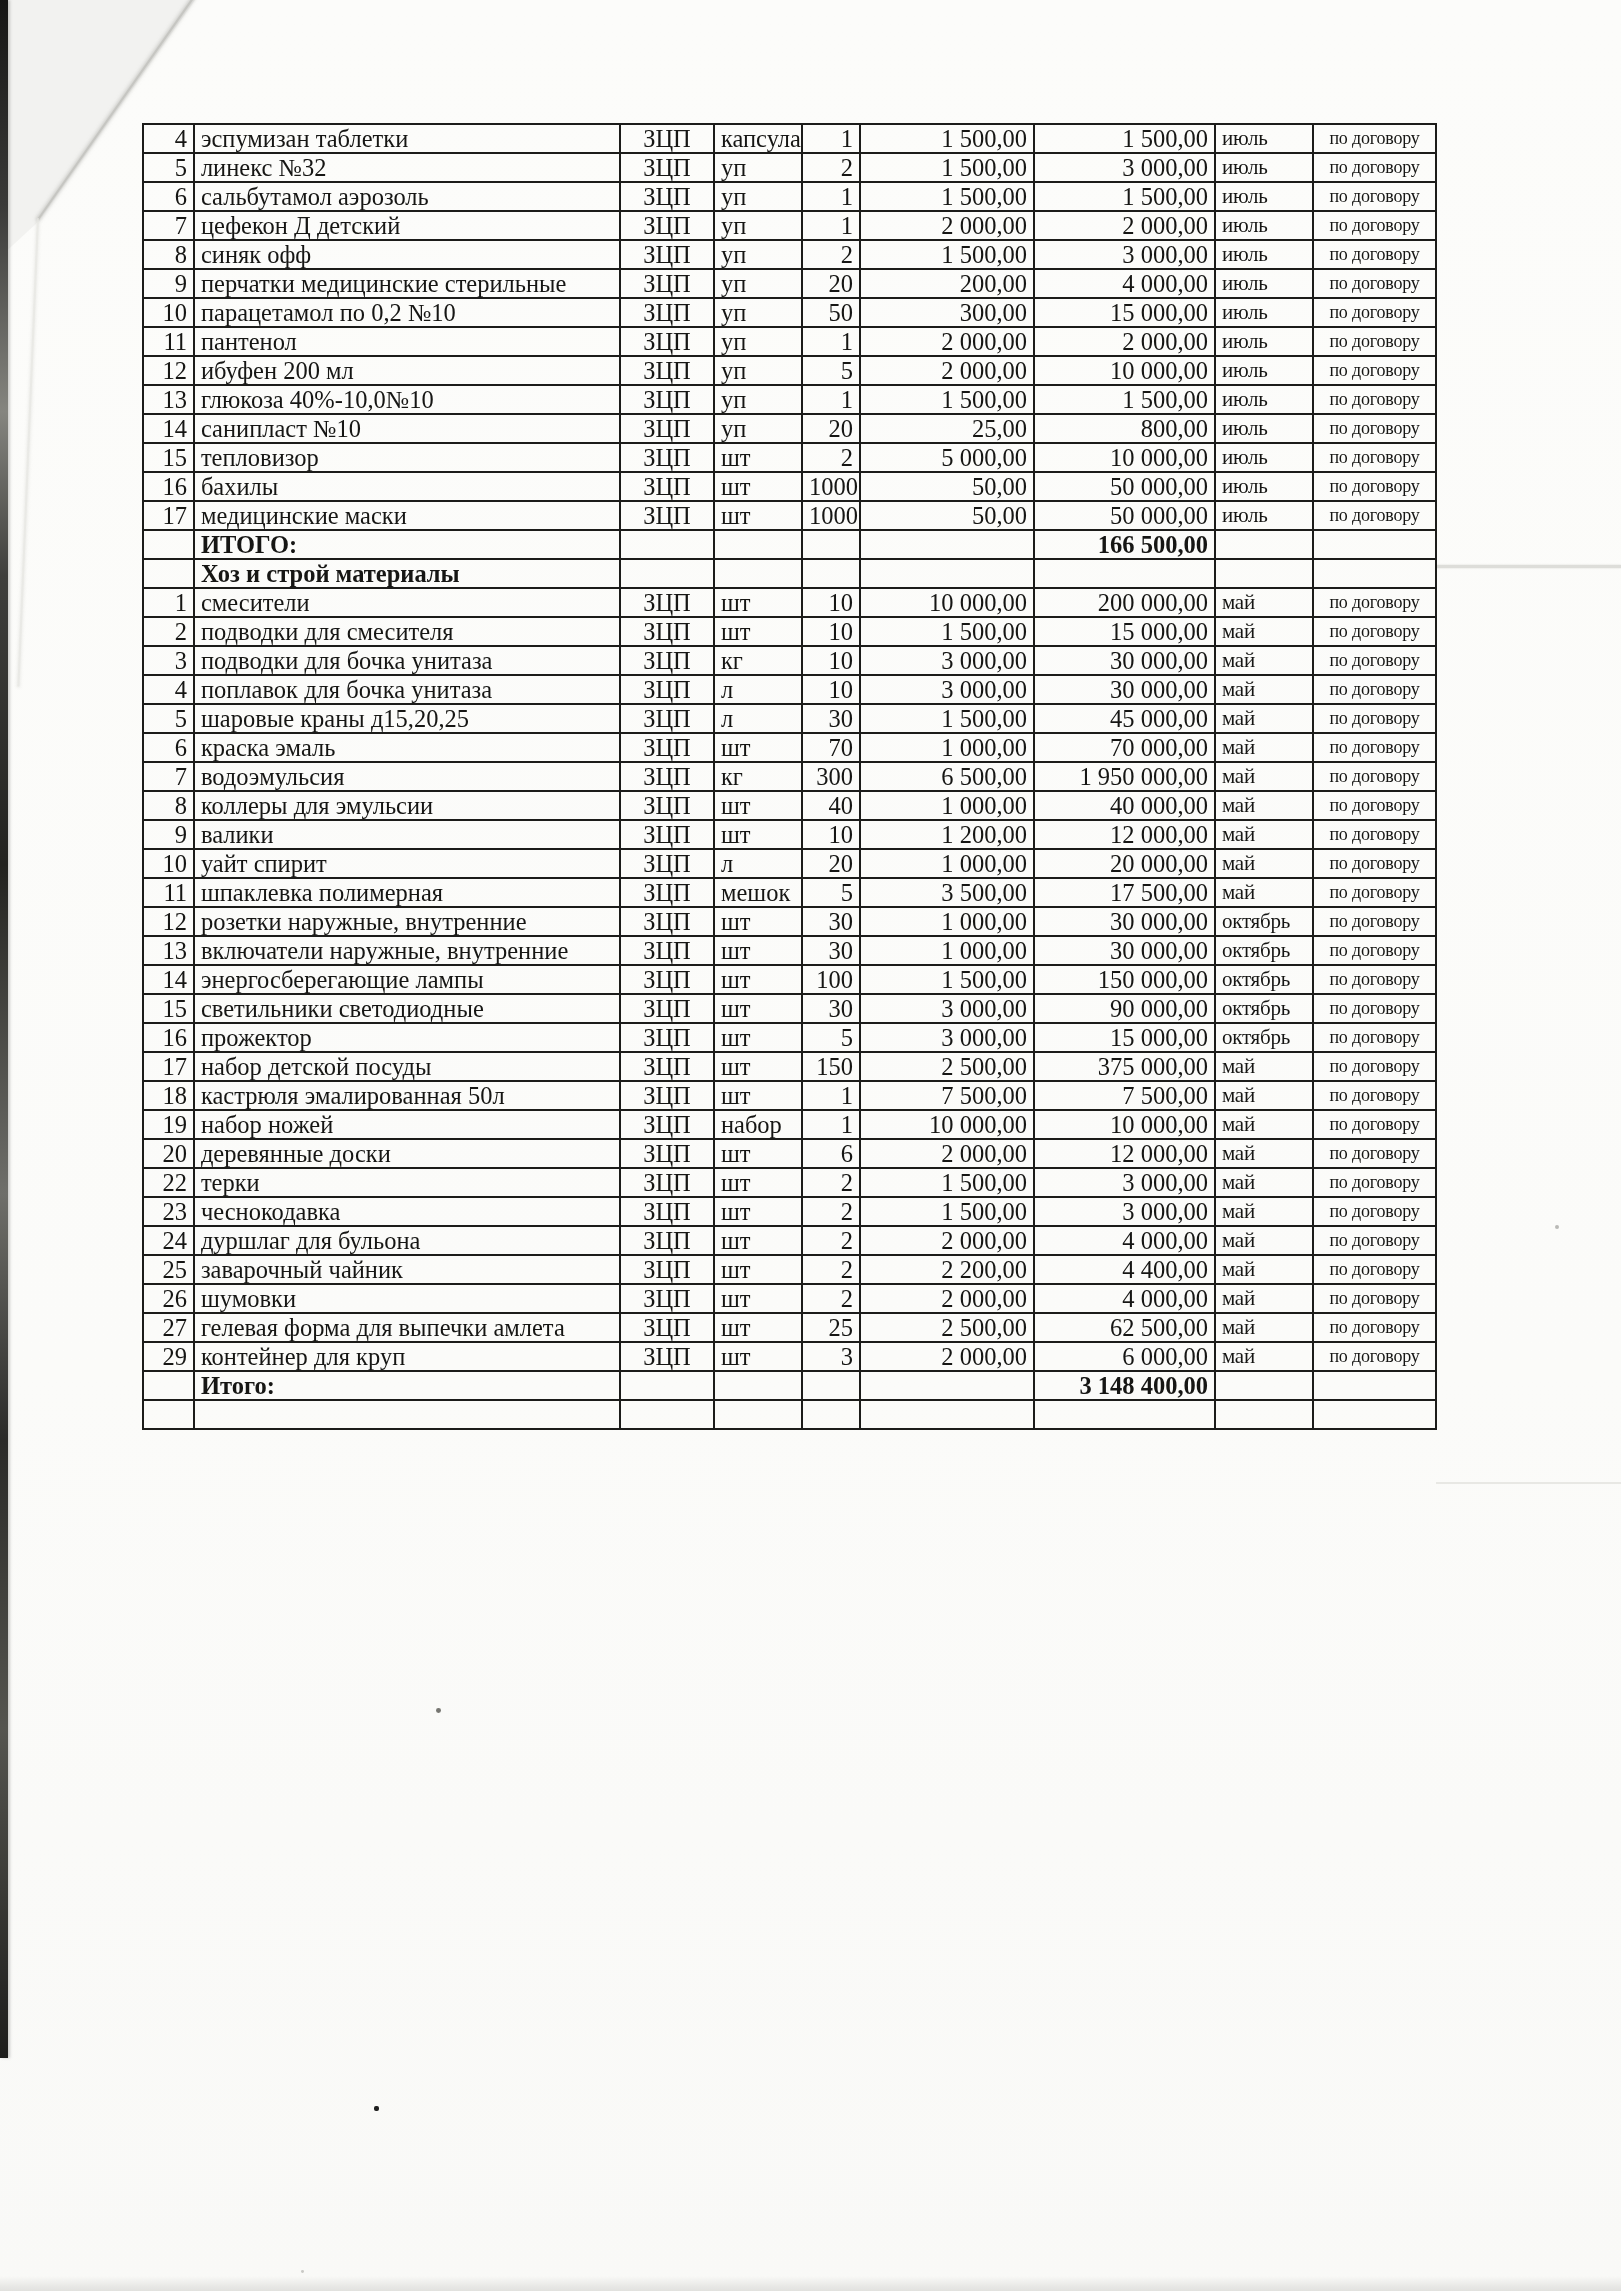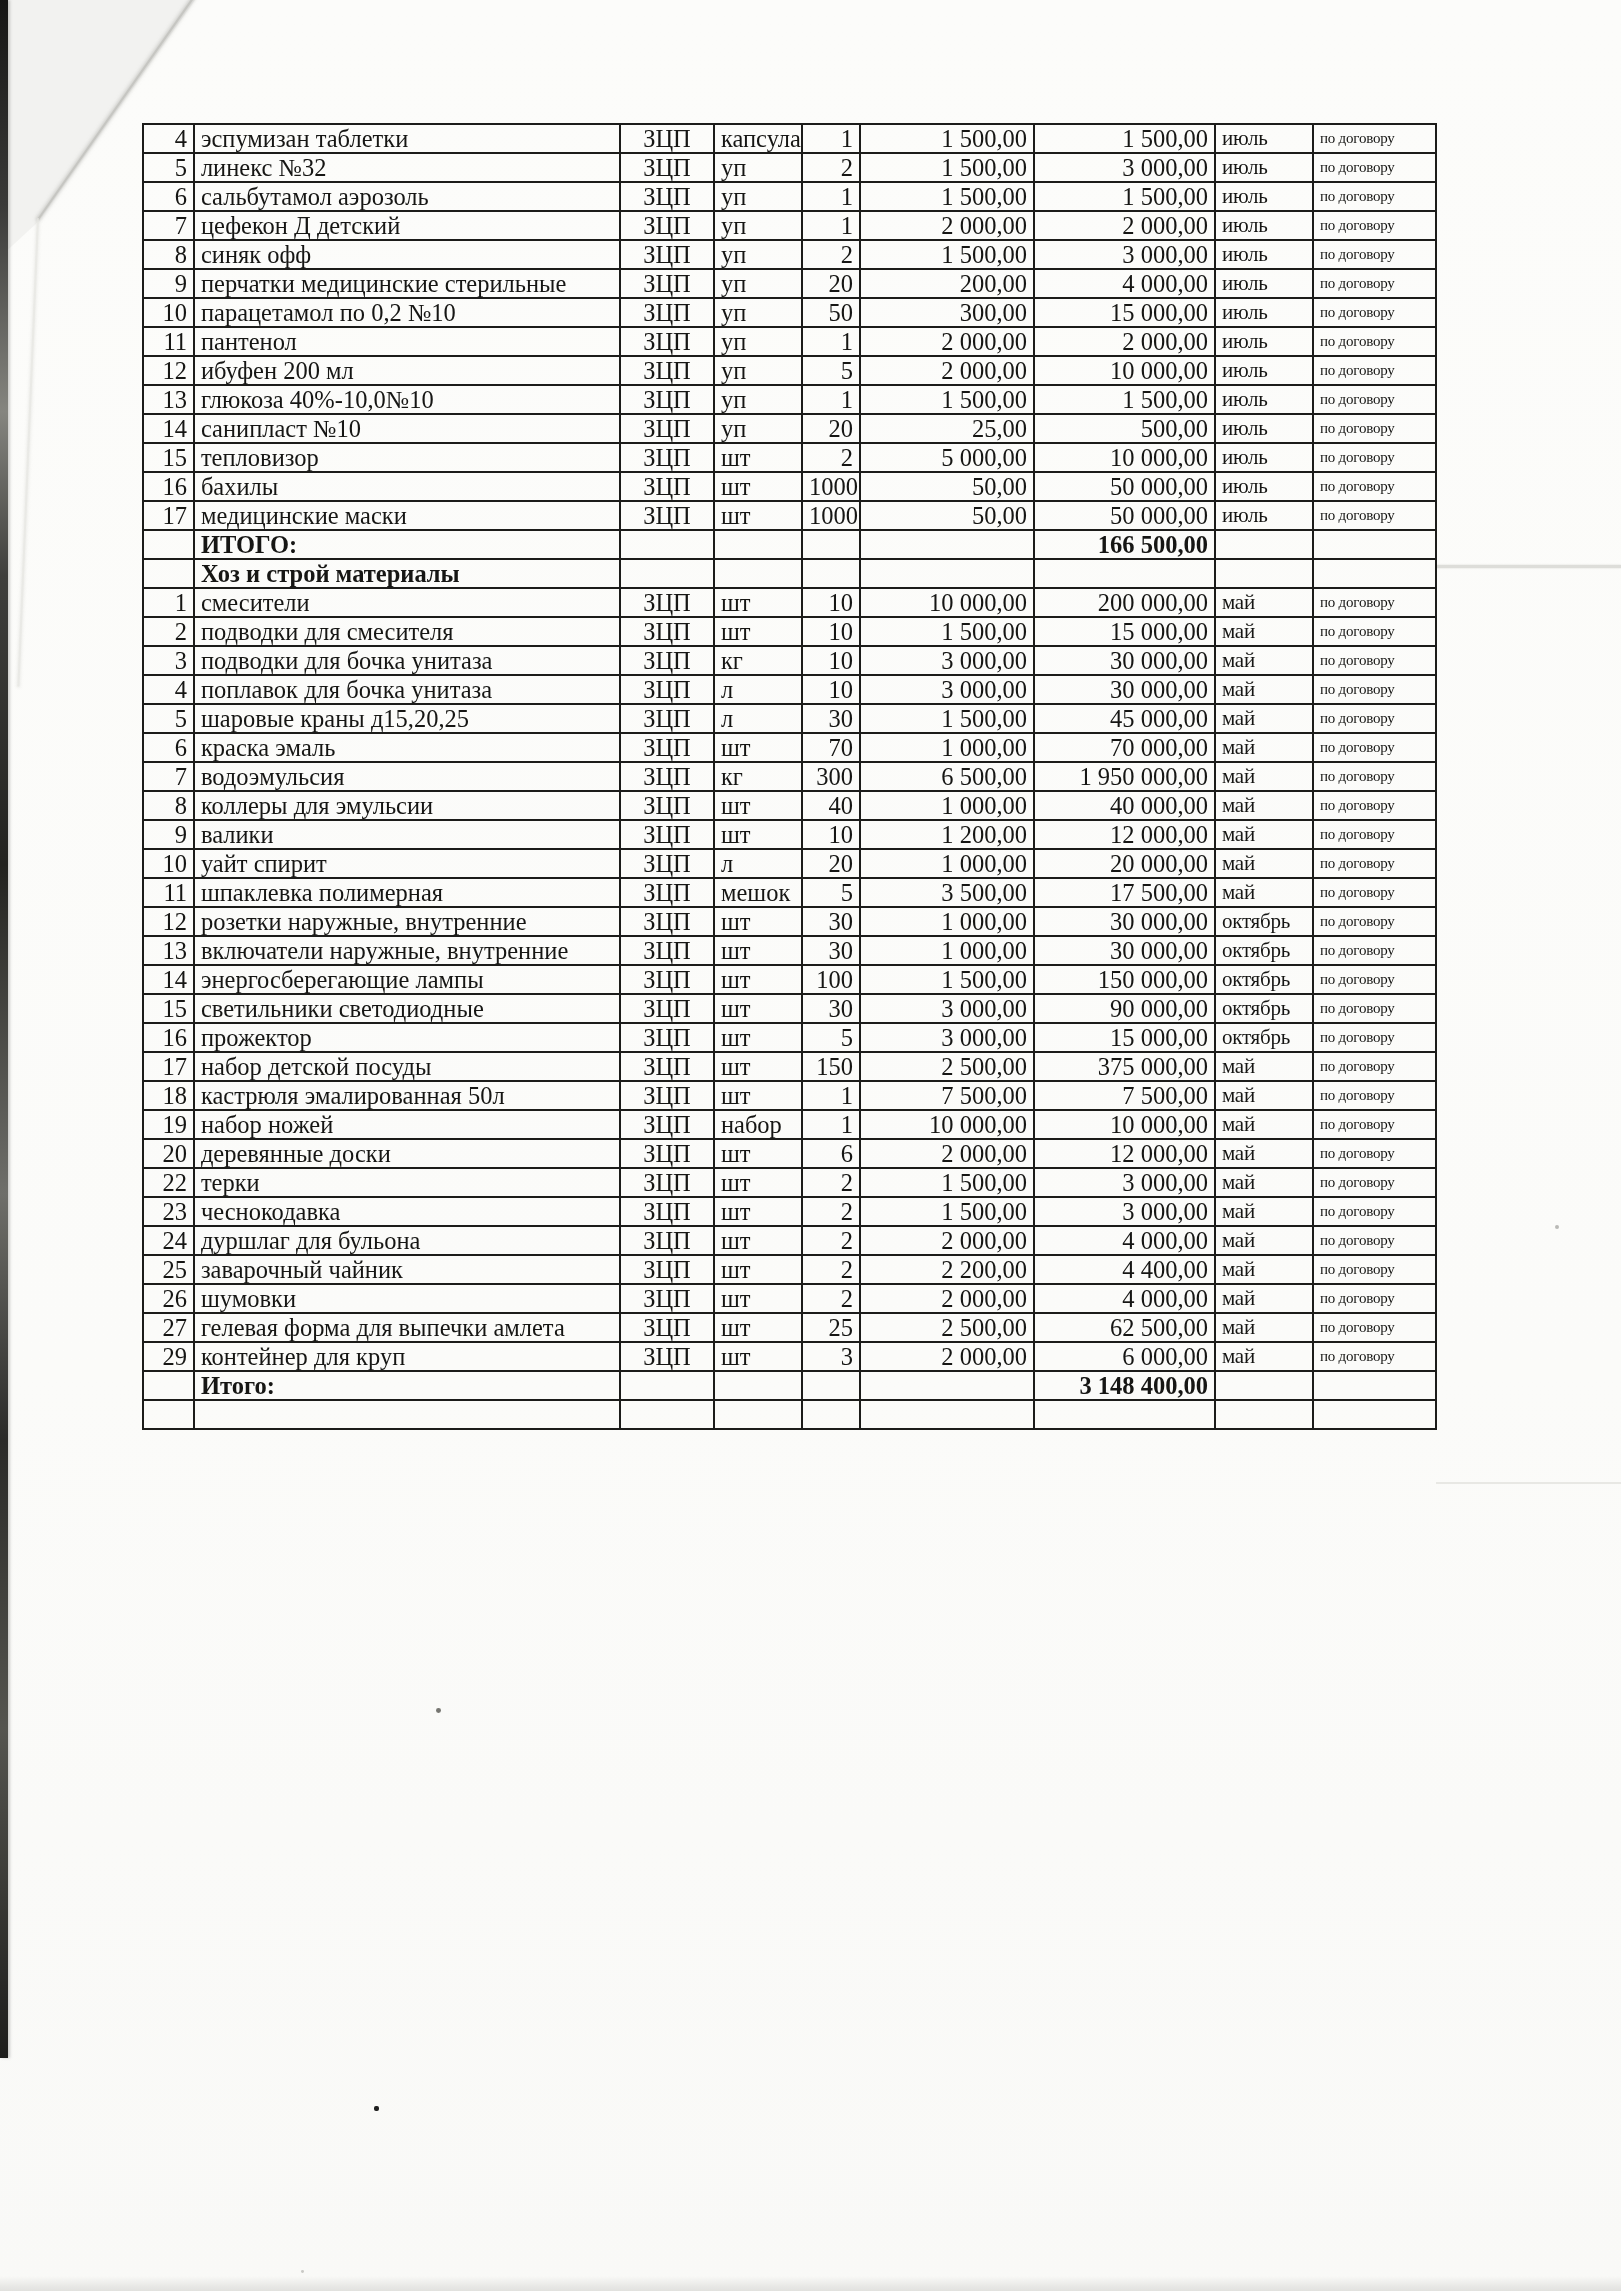--- a/index.html
+++ b/index.html
@@ -96,21 +96,21 @@
     vertical-align: middle;
   }
   td.c-num   { text-align: right; padding: 0 4.9px 0 2px; }
   td.c-name  { text-align: left; }
   td.c-method{ text-align: center; }
   td.c-unit  { text-align: left; }
   td.c-qty   { text-align: right; padding: 0 3.9px; }
   td.c-price { text-align: right; }
   td.c-total { text-align: right; }
   td.c-month { text-align: left; font-size: 21px; padding: 0 3.9px; letter-spacing: -0.2px; }
-  td.c-terms { text-align: left; font-size: 15px; padding: 0 3.9px; letter-spacing: -0.2px; }
+  td.c-terms { text-align: center; font-size: 18px; padding: 0 3.9px; letter-spacing: -0.2px; }
   .bold { font-weight: bold; }
 </style>
 </head>
 <body>
 
 <div class="page">
 
   <div class="corner-shade"></div>
   <div class="crease-main"></div>
   <div class="crease-soft"></div>
@@ -246,21 +246,21 @@
           <td class="c-month">июль</td>
           <td class="c-terms">по договору</td>
         </tr>
         <tr>
           <td class="c-num">14</td>
           <td class="c-name">санипласт №10</td>
           <td class="c-method">ЗЦП</td>
           <td class="c-unit">уп</td>
           <td class="c-qty">20</td>
           <td class="c-price">25,00</td>
-          <td class="c-total">500,00</td>
+          <td class="c-total">800,00</td>
           <td class="c-month">июль</td>
           <td class="c-terms">по договору</td>
         </tr>
         <tr>
           <td class="c-num">15</td>
           <td class="c-name">тепловизор</td>
           <td class="c-method">ЗЦП</td>
           <td class="c-unit">шт</td>
           <td class="c-qty">2</td>
           <td class="c-price">5 000,00</td>

